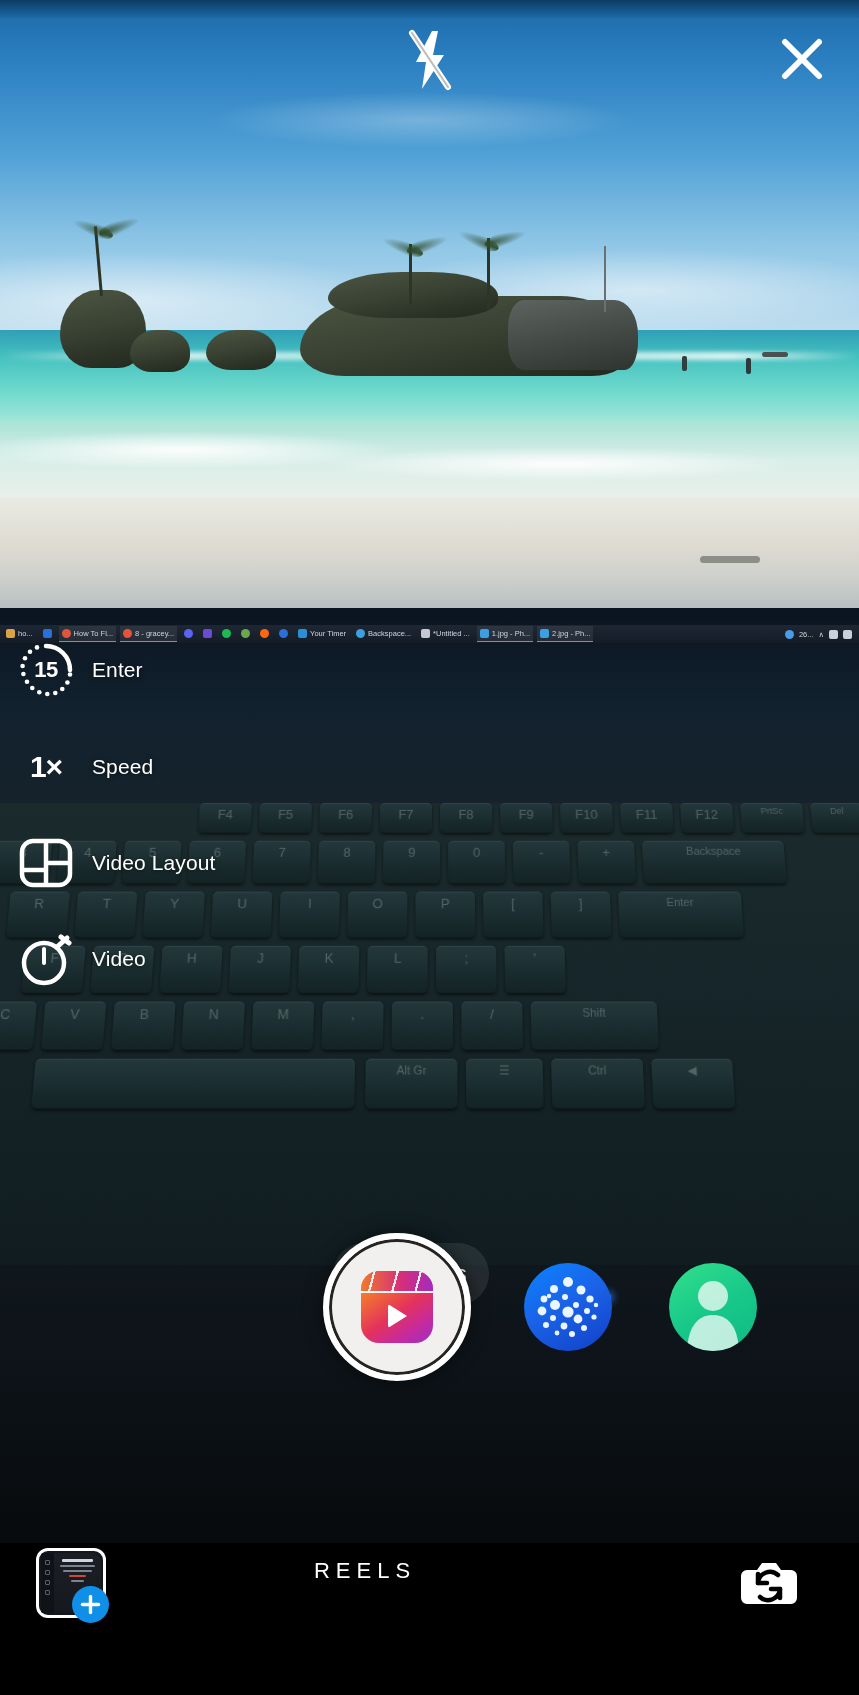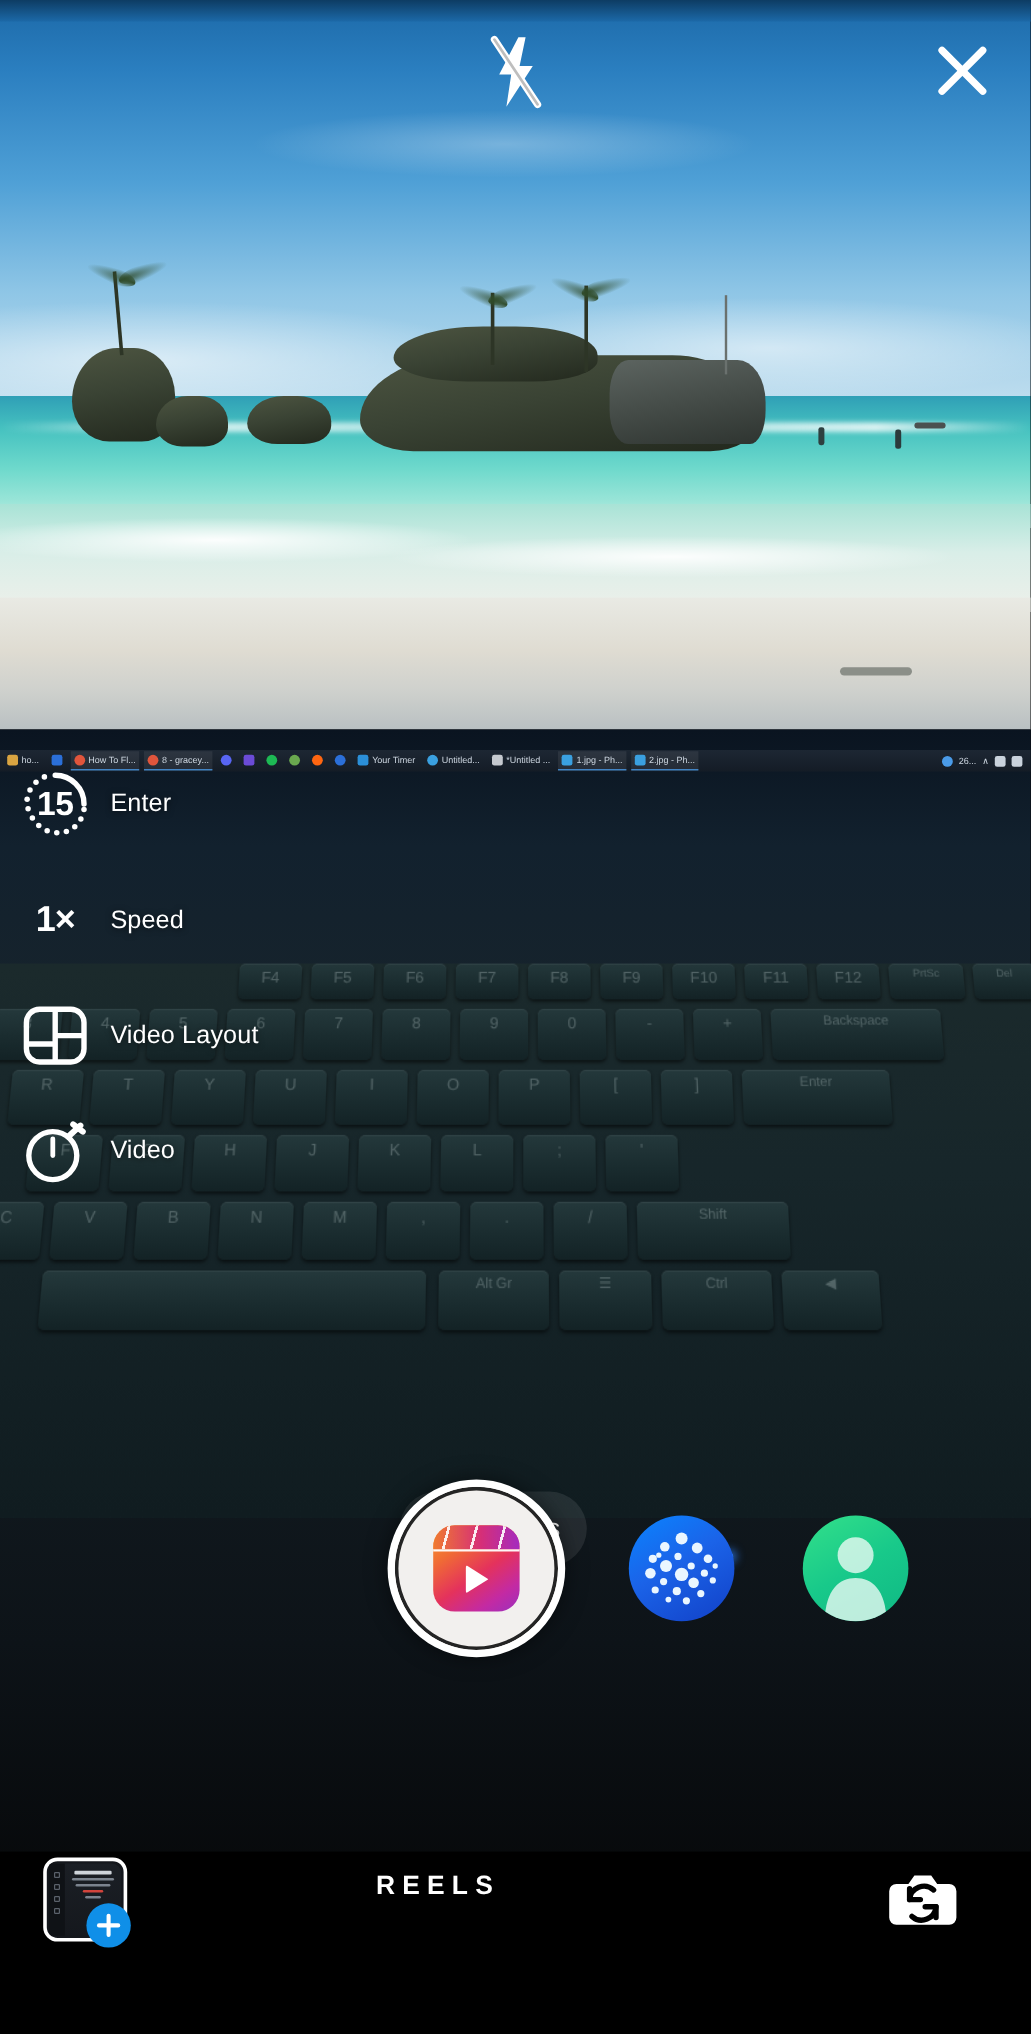--- a/index.html
+++ b/index.html
@@ -167,21 +167,21 @@
   #tool-length { top:634px; }
   #tool-speed  { top:731px; }
   #tool-layout { top:827px; }
   #tool-timer  { top:923px; }
 
   .len-badge{
     position:relative; width:58px; height:58px;
     display:flex; align-items:center; justify-content:center;
   }
   .len-badge .num{
-    font-size:28px; font-weight:700; color:#fff; letter-spacing:-.5px;
+    font-size:22px; font-weight:700; color:#fff; letter-spacing:-.5px;
   }
   .speed-x{ font-size:30px; font-weight:700; color:#fff; letter-spacing:-1px; }
 
   
   .effects-btn{
     position:absolute; left:333px; top:1243px;
     height:62px; padding:0 22px 0 14px;
     display:flex; align-items:center; gap:13px;
     border-radius:31px;
     background:rgba(255,255,255,.09);
@@ -267,21 +267,21 @@
   .plus-badge{
     position:absolute; left:72px; top:1586px;
     width:37px; height:37px; border-radius:50%;
     background:#0f8fe8;
     display:flex; align-items:center; justify-content:center;
     cursor:pointer;
   }
   .reels-label{
     position:absolute; left:0; top:1558px; width:730px;
     text-align:center;
-    color:#fff; font-size:22px; font-weight:700; letter-spacing:6px;
+    color:#fff; font-size:22px; font-weight:400; letter-spacing:6px;
   }
   .flip-btn{
     position:absolute; right:53px; top:1545px;
     width:74px; height:74px;
     display:flex; align-items:center; justify-content:center;
     cursor:pointer;
   }
 </style>
 </head>
 <body>
@@ -420,21 +420,21 @@
         </div>
       <div class="tb-item">
           <span class="tb-dot" style="background:#2b6fd8;border-radius:50%;"></span>
         </div>
       <div class="tb-item">
         <span class="tb-dot" style="background:#2b8fd8;"></span>
         <span>Your Timer</span>
       </div>
       <div class="tb-item">
         <span class="tb-dot" style="background:#3aa0e0;border-radius:50%;"></span>
-        <span>Untitled...</span>
+        <span>Backspace...</span>
       </div>
       <div class="tb-item">
         <span class="tb-dot" style="background:#c5c9cf;"></span>
         <span>*Untitled ...</span>
       </div>
       <div class="tb-item active">
         <span class="tb-dot" style="background:#3aa0e0;"></span>
         <span>1.jpg - Ph...</span>
       </div>
       <div class="tb-item active">

